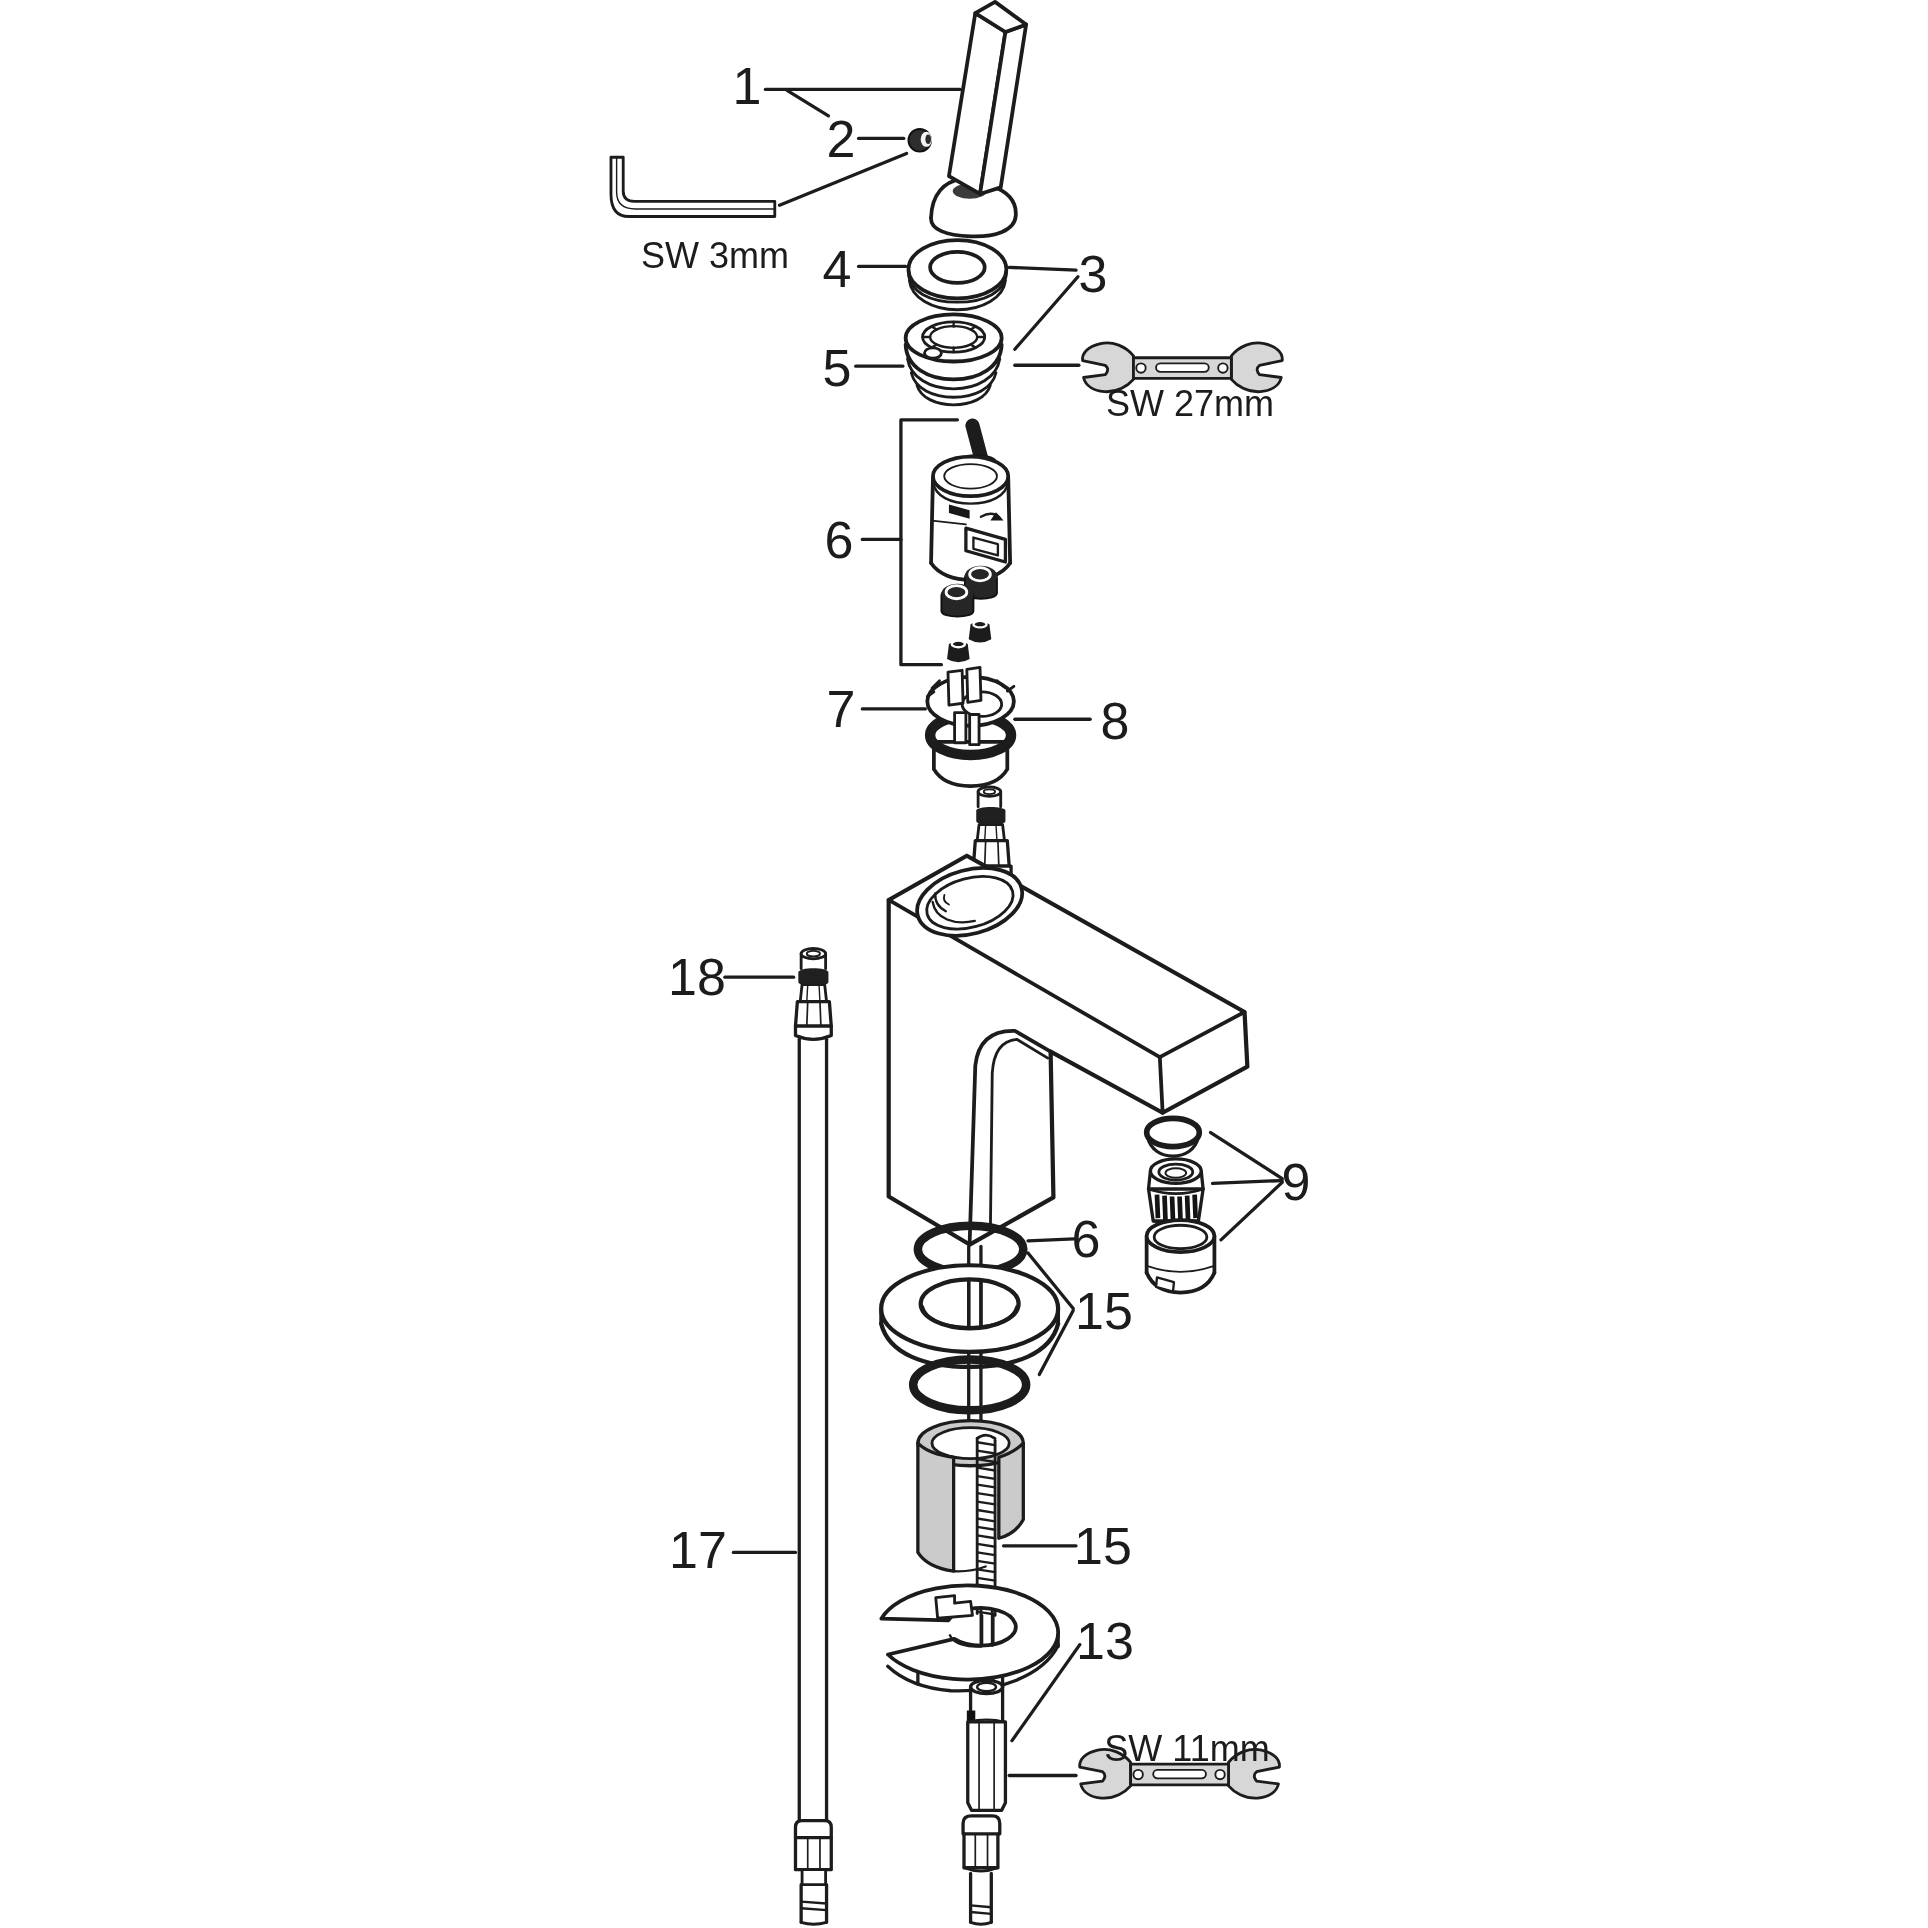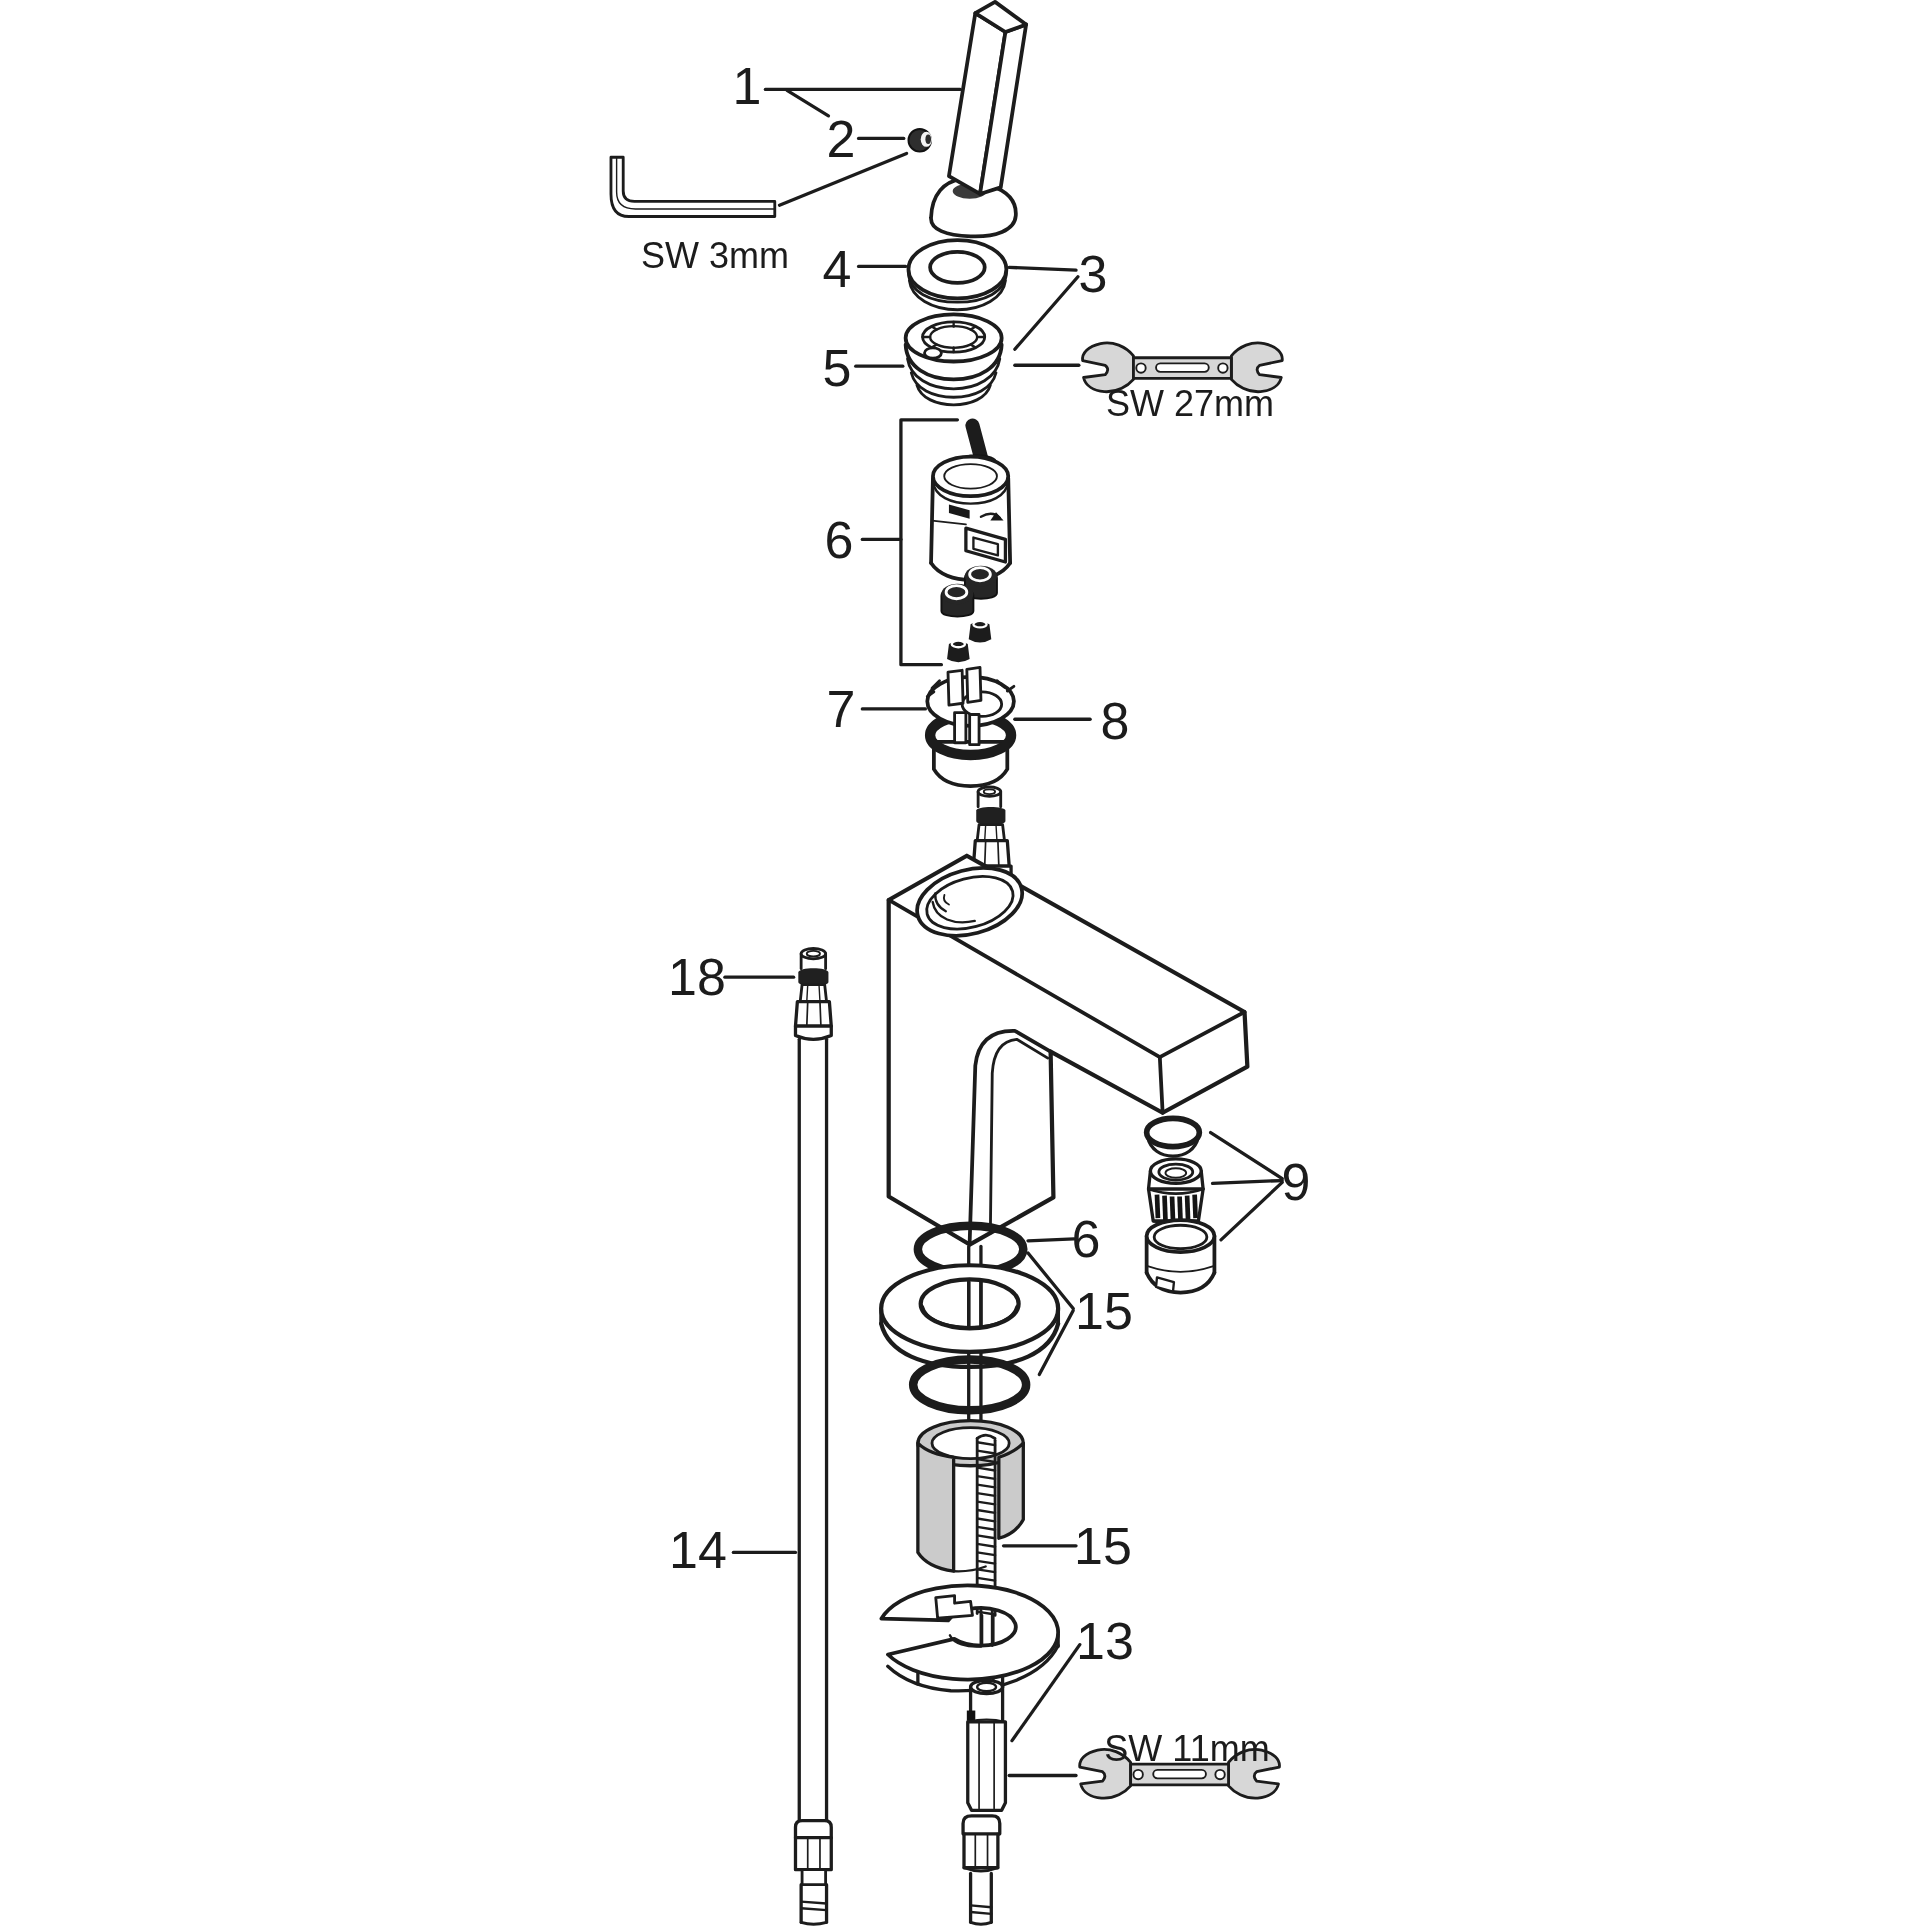--- a/index.html
+++ b/index.html
@@ -326,20 +326,20 @@
   <div class="callout" style="left:837px;top:269px">4</div>
   <div class="callout" style="left:837px;top:368px">5</div>
   <div class="callout" style="left:839px;top:540px">6</div>
   <div class="callout" style="left:841px;top:709px">7</div>
   <div class="callout" style="left:1115px;top:721px">8</div>
   <div class="callout" style="left:1296px;top:1182px">9</div>
   <div class="callout" style="left:1104px;top:1311px">15</div>
   <div class="callout" style="left:1086px;top:1239px">6</div>
   <div class="callout" style="left:1103px;top:1546px">15</div>
   <div class="callout" style="left:1105px;top:1641px">13</div>
-  <div class="callout" style="left:698px;top:1550px">14</div>
+  <div class="callout" style="left:698px;top:1550px">17</div>
   <div class="callout" style="left:697px;top:977px">18</div>
 
   <div class="tool-label" style="left:715px;top:256px">SW 3mm</div>
   <div class="tool-label" style="left:1190px;top:404px">SW 27mm</div>
   <div class="tool-label" style="left:1187px;top:1749px">SW 11mm</div>
 </div>
 
 
 </body></html>

